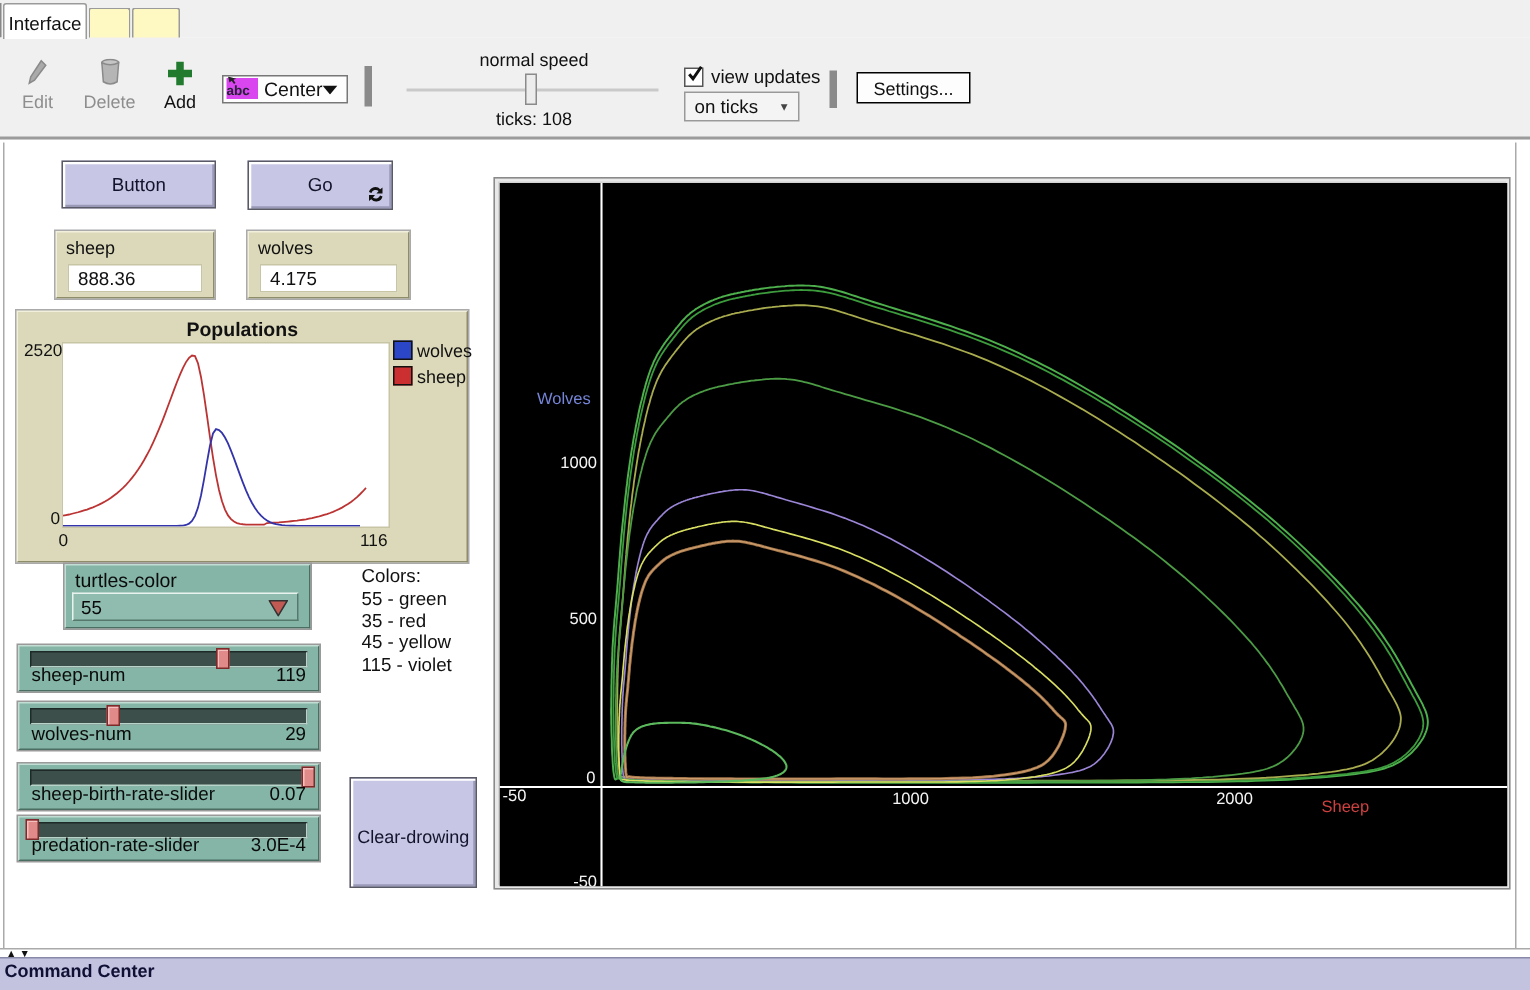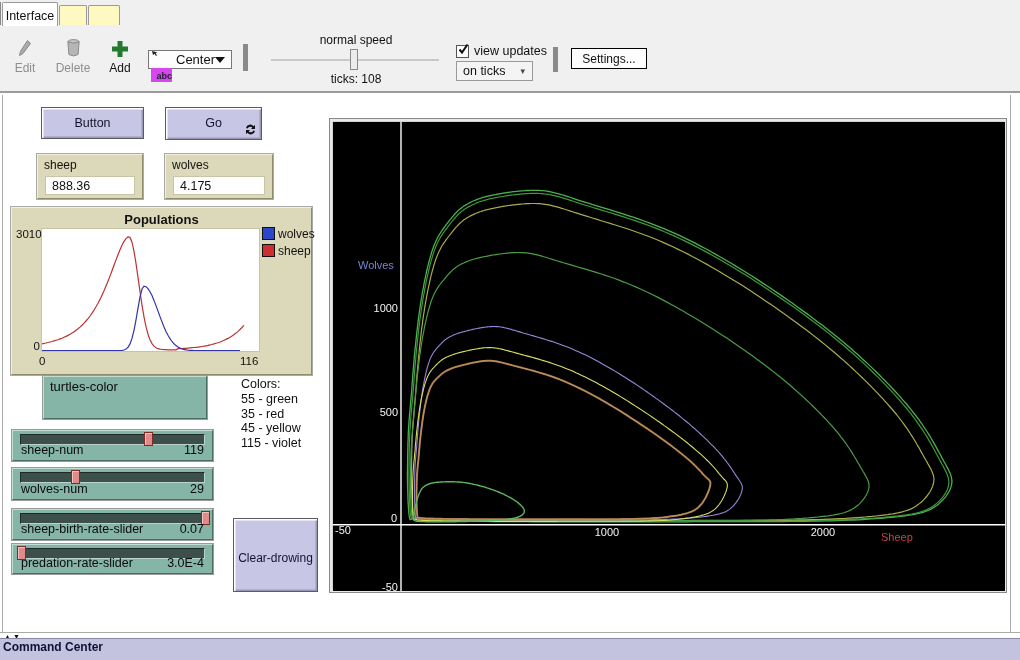--- a/index.html
+++ b/index.html
@@ -43,21 +43,21 @@
     <path d="M1.9 2.8 L2.9 15.5 Q7.5 18.4 12.1 15.5 L13.1 2.8 Q7.5 5.4 1.9 2.8 Z" fill="#b5b5b5" stroke="#8a8a8a"></path>
   </svg>
   <div class="tlabel" style="left:52px;top:36px;width:42px">Delete</div>
 
   <svg class="abs" style="left:112px;top:16px" width="16" height="16" viewBox="0 0 16 16">
     <path d="M5.5 0 H10.5 V5.5 H16 V10.5 H10.5 V16 H5.5 V10.5 H0 V5.5 H5.5 Z" fill="#217a2e"></path>
   </svg>
   <div class="tlabel" style="left:104px;top:36px;width:32px;color:#111">Add</div>
 
   <div class="abs" style="left:148px;top:25px;width:84px;height:19px;background:#fdfdfd;border:1.5px solid #777">
-    <div class="abs" style="left:2px;top:17px;width:21px;height:14px;background:#d946ef;font-size:9px;color:#223;text-align:right;line-height:17px;font-weight:bold">abc</div>
+    <div class="abs" style="left:2px;top:1px;width:21px;height:14px;background:#d946ef;font-size:9px;color:#223;text-align:left;line-height:17px;font-weight:bold">abc</div>
     <svg class="abs" style="left:2px;top:0px" width="8" height="7" viewBox="0 0 8 7">
         <path d="M1 0 L2 4 L3.5 2.8 L5 5 L6 4.3 L4.6 2.2 L6.5 1.5 Z" fill="#222"></path>
       </svg>
     <div class="abs" style="left:27px;top:1px;font-size:13px;color:#111">Center</div>
     <svg class="abs" style="right:6px;top:6px" width="10" height="6" viewBox="0 0 10 6">
         <path d="M0 0 H10 L5 6 Z" fill="#111"></path>
       </svg>
   </div>
   <div class="sep" style="left:243px;top:19px;height:27px"></div>
 
@@ -97,32 +97,38 @@
     <div class="val">4.175</div>
   </div>
 
 <div class="mon" style="left:11px;top:207px;width:301px;height:168px">
   <div style="text-align:center;font-weight:bold;font-size:13px;padding-top:4px">Populations</div>
   <div class="abs" style="left:29px;top:20px;width:219px;height:124px;background:#fff;border:1px solid #c8c5a5"></div>
   <svg class="abs" style="left:30px;top:21px" width="217" height="122" viewBox="0 0 217 122">
     <path id="redcurve" d="M 0.0 114.8 L 2.0 114.4 L 4.0 114.0 L 6.0 113.5 L 8.0 113.0 L 10.0 112.5 L 12.0 111.9 L 14.0 111.3 L 16.0 110.7 L 18.0 109.9 L 20.0 109.2 L 22.0 108.3 L 24.0 107.4 L 26.0 106.4 L 28.0 105.3 L 30.0 104.1 L 32.0 102.8 L 34.0 101.3 L 36.0 99.8 L 38.0 98.1 L 40.0 96.2 L 42.0 94.2 L 44.0 92.0 L 46.0 89.6 L 48.0 87.0 L 50.0 84.2 L 52.0 81.2 L 54.0 77.8 L 56.0 74.2 L 58.0 70.4 L 60.0 66.2 L 62.0 61.8 L 64.0 57.1 L 66.0 52.2 L 68.0 47.1 L 70.0 41.7 L 72.0 36.3 L 74.0 30.9 L 76.0 25.7 L 78.0 20.7 L 80.0 16.2 L 82.0 12.4 L 84.0 9.6 L 86.0 8.0 L 88.0 8.4 L 90.0 13.2 L 92.0 22.3 L 94.0 34.4 L 96.0 48.3 L 98.0 62.6 L 100.0 76.1 L 102.0 87.9 L 104.0 97.7 L 106.0 105.2 L 108.0 110.7 L 110.0 114.6 L 112.0 117.1 L 114.0 118.7 L 116.0 119.7 L 118.0 120.2 L 120.0 120.5 L 122.0 120.7 L 124.0 120.7 L 126.0 120.8 L 128.0 120.8 L 130.0 120.8 L 132.0 120.8 L 134.0 120.8 L 136.0 119.7 L 138.0 119.6 L 140.0 119.5 L 142.0 119.4 L 144.0 119.3 L 146.0 119.1 L 148.0 118.9 L 150.0 118.7 L 152.0 118.5 L 154.0 118.3 L 156.0 118.1 L 158.0 117.8 L 160.0 117.5 L 162.0 117.2 L 164.0 116.8 L 166.0 116.4 L 168.0 115.9 L 170.0 115.5 L 172.0 114.9 L 174.0 114.3 L 176.0 113.7 L 178.0 113.0 L 180.0 112.2 L 182.0 111.3 L 184.0 110.4 L 186.0 109.4 L 188.0 108.2 L 190.0 107.0 L 192.0 105.6 L 194.0 104.1 L 196.0 102.4 L 198.0 100.5 L 200.0 98.5 L 202.0 96.3" fill="none" stroke="#b33" stroke-width="1.2"></path>
     <path id="bluecurve" d="M 0.0 121.6 L 2.0 121.6 L 4.0 121.6 L 6.0 121.6 L 8.0 121.6 L 10.0 121.6 L 12.0 121.6 L 14.0 121.6 L 16.0 121.6 L 18.0 121.6 L 20.0 121.6 L 22.0 121.6 L 24.0 121.6 L 26.0 121.6 L 28.0 121.6 L 30.0 121.6 L 32.0 121.6 L 34.0 121.6 L 36.0 121.6 L 38.0 121.6 L 40.0 121.6 L 42.0 121.6 L 44.0 121.6 L 46.0 121.6 L 48.0 121.6 L 50.0 121.6 L 52.0 121.6 L 54.0 121.6 L 56.0 121.6 L 58.0 121.6 L 60.0 121.6 L 62.0 121.6 L 64.0 121.6 L 66.0 121.6 L 68.0 121.6 L 70.0 121.6 L 72.0 121.6 L 74.0 121.6 L 76.0 121.6 L 78.0 121.5 L 80.0 121.4 L 82.0 121.0 L 84.0 120.1 L 86.0 118.3 L 88.0 114.9 L 90.0 109.4 L 92.0 101.3 L 94.0 90.8 L 96.0 79.1 L 98.0 68.0 L 100.0 60.0 L 102.0 57.1 L 104.0 57.7 L 106.0 59.6 L 108.0 62.7 L 110.0 66.6 L 112.0 71.4 L 114.0 76.6 L 116.0 82.1 L 118.0 87.6 L 120.0 92.9 L 122.0 97.9 L 124.0 102.4 L 126.0 106.3 L 128.0 109.7 L 130.0 112.5 L 132.0 114.8 L 134.0 116.6 L 136.0 118.0 L 138.0 119.1 L 140.0 119.9 L 142.0 120.4 L 144.0 120.8 L 146.0 121.1 L 148.0 121.3 L 150.0 121.4 L 152.0 121.5 L 154.0 121.5 L 156.0 121.6 L 158.0 121.6 L 160.0 121.6 L 162.0 121.6 L 164.0 121.6 L 166.0 121.6 L 168.0 121.6 L 170.0 121.6 L 172.0 121.6 L 174.0 121.6 L 176.0 121.6 L 178.0 121.6 L 180.0 121.6 L 182.0 121.6 L 184.0 121.6 L 186.0 121.6 L 188.0 121.6 L 190.0 121.6 L 192.0 121.6 L 194.0 121.6 L 196.0 121.6 L 198.0 121.6" fill="none" stroke="#33a" stroke-width="1.2"></path>
   </svg>
-  <div class="abs" style="left:4px;top:20px;width:24px;text-align:right;font-size:11.5px">3010</div>
+  <div class="abs" style="left:4px;top:20px;width:24px;text-align:right;font-size:11.5px">2520</div>
   <div class="abs" style="left:4px;top:132px;width:24px;text-align:right;font-size:11.5px">0</div>
   <div class="abs" style="left:27px;top:147px;font-size:11.5px">0</div>
   <div class="abs" style="left:228px;top:147px;font-size:11.5px">116</div>
   <div class="abs" style="left:250px;top:19px;width:13px;height:13px;background:#2b47c8;border:1px solid #111"></div>
   <div class="abs" style="left:266px;top:19px;font-size:12px">wolves</div>
   <div class="abs" style="left:250px;top:36px;width:13px;height:13px;background:#cc2f2f;border:1px solid #111"></div>
   <div class="abs" style="left:266px;top:36px;font-size:12px">sheep</div>
 </div>
 
 <div class="slider" style="left:43px;top:376px;width:164px;height:43px">
   <div class="abs" style="left:6px;top:2px;font-size:13px;color:#0a0a0a">turtles-color</div>
+  <div class="abs" style="left:4px;top:18px;width:151px;height:19px;background:#8fbcae;border-top:1.5px solid #e8f2ee;border-left:1.5px solid #e8f2ee;border-right:1.5px solid #55796d;border-bottom:1.5px solid #55796d">
+    <div class="abs" style="left:5px;top:2px;font-size:12.5px;color:#0a0a0a">55</div>
+    <svg class="abs" style="right:6px;top:4px" width="13" height="11" viewBox="0 0 13 11">
+        <path d="M0.5 0.5 H12.5 L6.5 10.5 Z" fill="#c05a52" stroke="#333" stroke-width="1"></path>
+      </svg>
+  </div>
 </div>
 
 <div class="abs" style="left:241px;top:377px;font-size:12.5px;color:#111;line-height:14.8px">Colors:<br>55 - green<br>35 - red<br>45 - yellow<br>115 - violet</div>
 
 <div class="slider" style="left:12px;top:430px;width:201px;height:31px">
   <div class="groove"></div>
     <div class="knob" style="left:131px"></div>
   <div class="slab">sheep-num</div>
     <div class="sval">119</div>
 </div>

